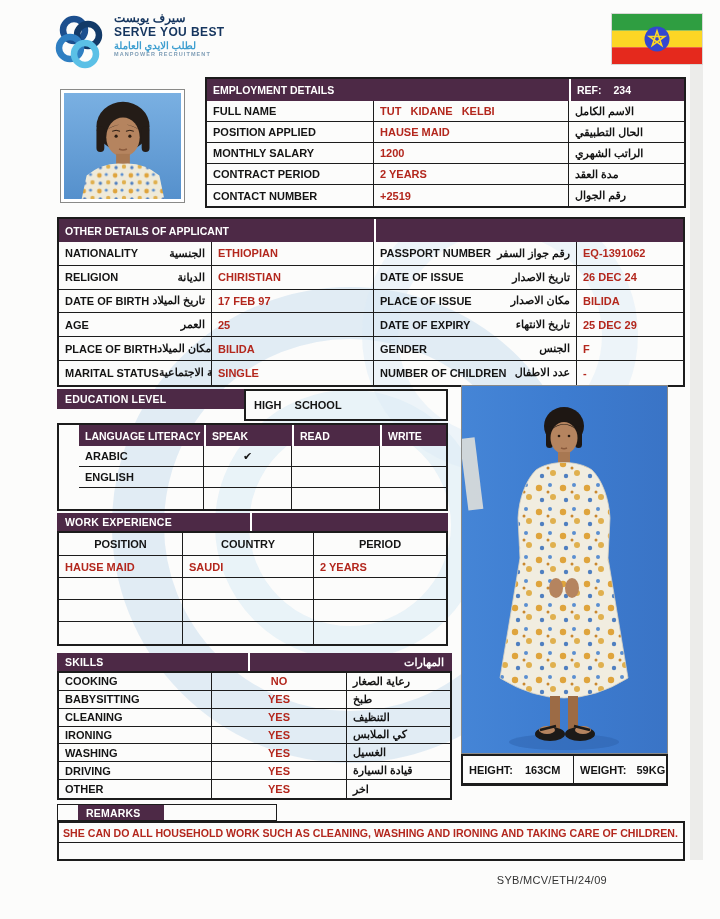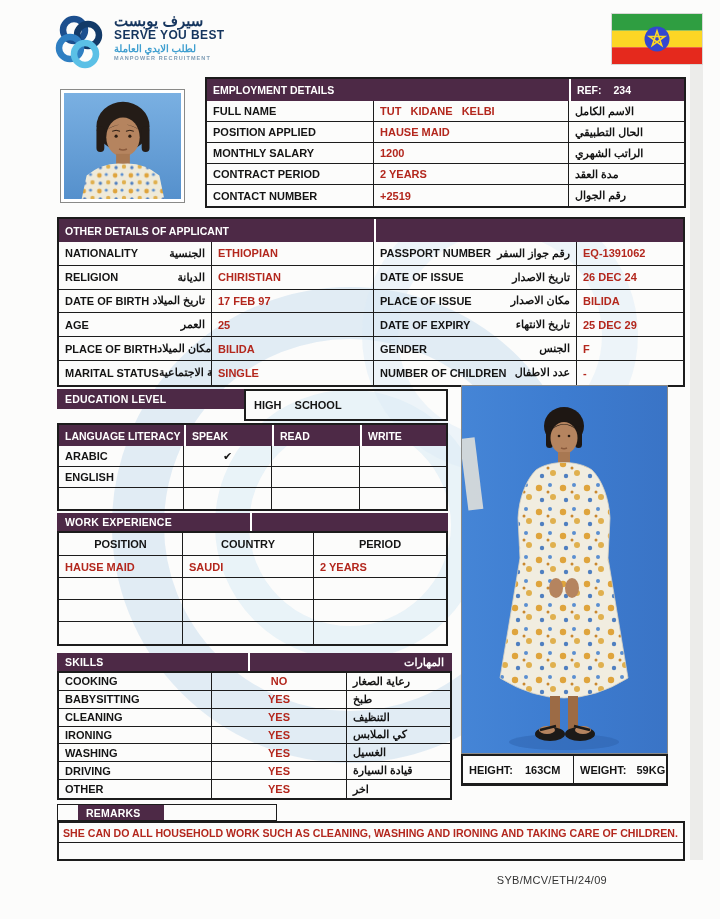--- a/index.html
+++ b/index.html
@@ -29,21 +29,21 @@
   .ctr{justify-content:center;}
   .ws2{word-spacing:6px;}
   .ws3{word-spacing:10px;}
 
   .photo-frame{border:1px solid #8a8a88;background:#fff;box-sizing:border-box;padding:3px;}
   .photo-frame svg{display:block;width:100%;height:100%;}
 
   
   .logo-wrap{display:flex;gap:6px;align-items:flex-start;}
   .logo-text{display:flex;flex-direction:column;line-height:1.15;}
-  .logo-ar{font-size:15px;font-weight:bold;color:#15355e;}
+  .logo-ar{font-size:12px;font-weight:bold;color:#15355e;}
   .logo-en{font-size:12px;font-weight:bold;color:#15355e;letter-spacing:.4px;}
   .logo-ar2{font-size:10px;font-weight:bold;color:#3f9fd0;}
   .logo-en2{font-size:5.5px;color:#7d9cb5;letter-spacing:1.1px;font-weight:bold;}
 
   .footer{font-size:11px;color:#333;letter-spacing:.3px;text-align:right;margin-top:8px;}
 
   .remark-text{font-weight:bold;color:#b3271d;font-size:10.6px;white-space:nowrap;
                display:flex;align-items:center;padding:0 4px;box-sizing:border-box;}
 </style>
 </head>
@@ -216,21 +216,21 @@
     <div class="cell val nbr nbb">-</div>
   </div>
 
   <div class="lay bar" style="left:57px;top:389px;width:187px;height:20px;">
     <span>EDUCATION LEVEL</span>
   </div>
   <div class="lay" style="left:244px;top:389px;width:204px;height:32px;border:2px solid #1c1c1c;box-sizing:border-box;display:flex;align-items:center;padding:0 8px;font-size:11px;font-weight:bold;">
     <span class="ws3">HIGH SCHOOL</span>
   </div>
 
-  <div class="lay tbl" style="left:57px;top:423px;width:391px;grid-template-columns:125px 88px 88px 1fr;grid-template-rows:21px repeat(3,21px);">
+  <div class="lay tbl" style="left:57px;top:423px;width:391px;grid-template-columns:125px 88px 88px 1fr;grid-template-rows:21px repeat(3,21px);padding-left:20px;">
     <div class="cell hdr">LANGUAGE LITERACY</div>
     <div class="cell hdr gapL">SPEAK</div>
     <div class="cell hdr gapL">READ</div>
     <div class="cell hdr gapL">WRITE</div>
 
     <div class="cell lbl">ARABIC</div>
     <div class="cell ctr">✔</div>
     <div class="cell ctr"></div>
     <div class="cell ctr nbr"></div>
 

